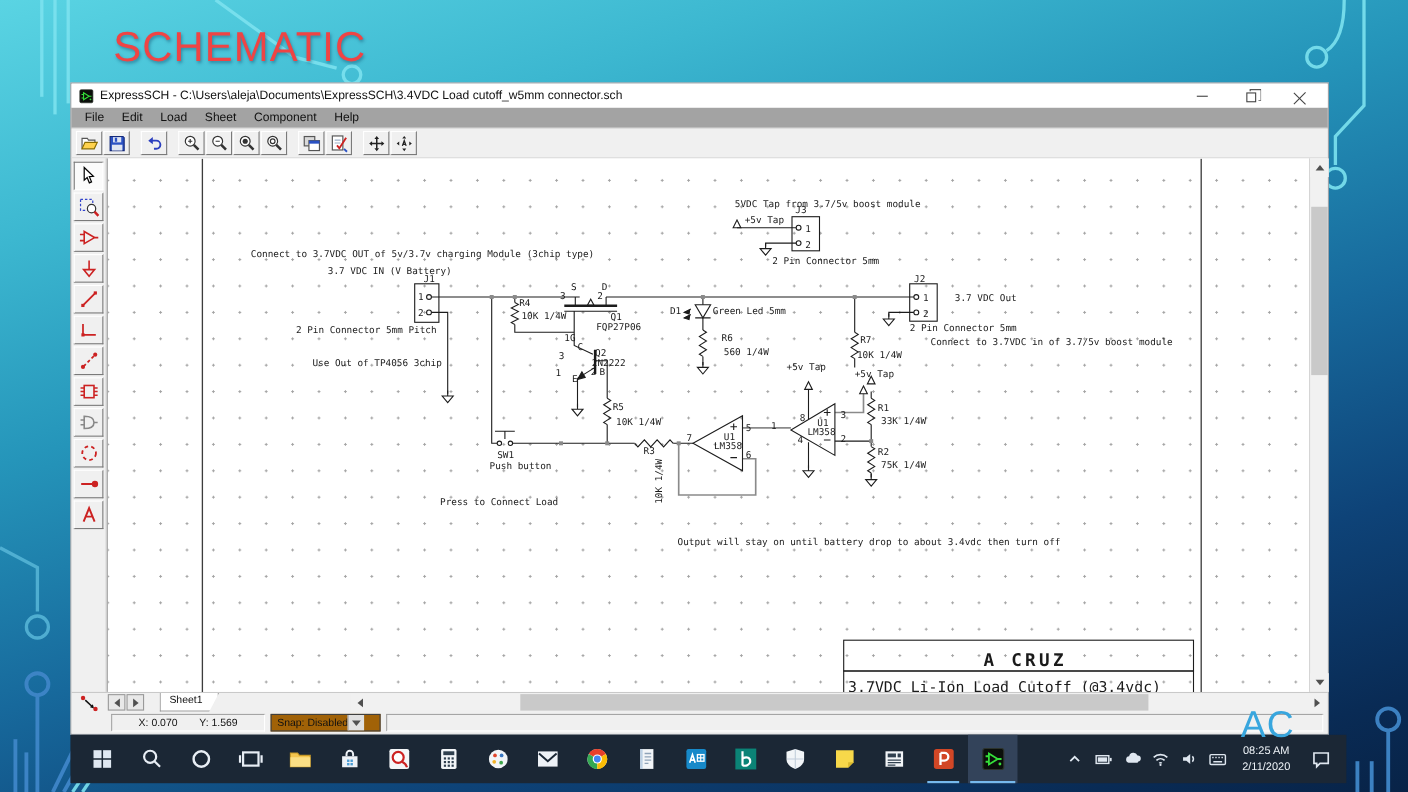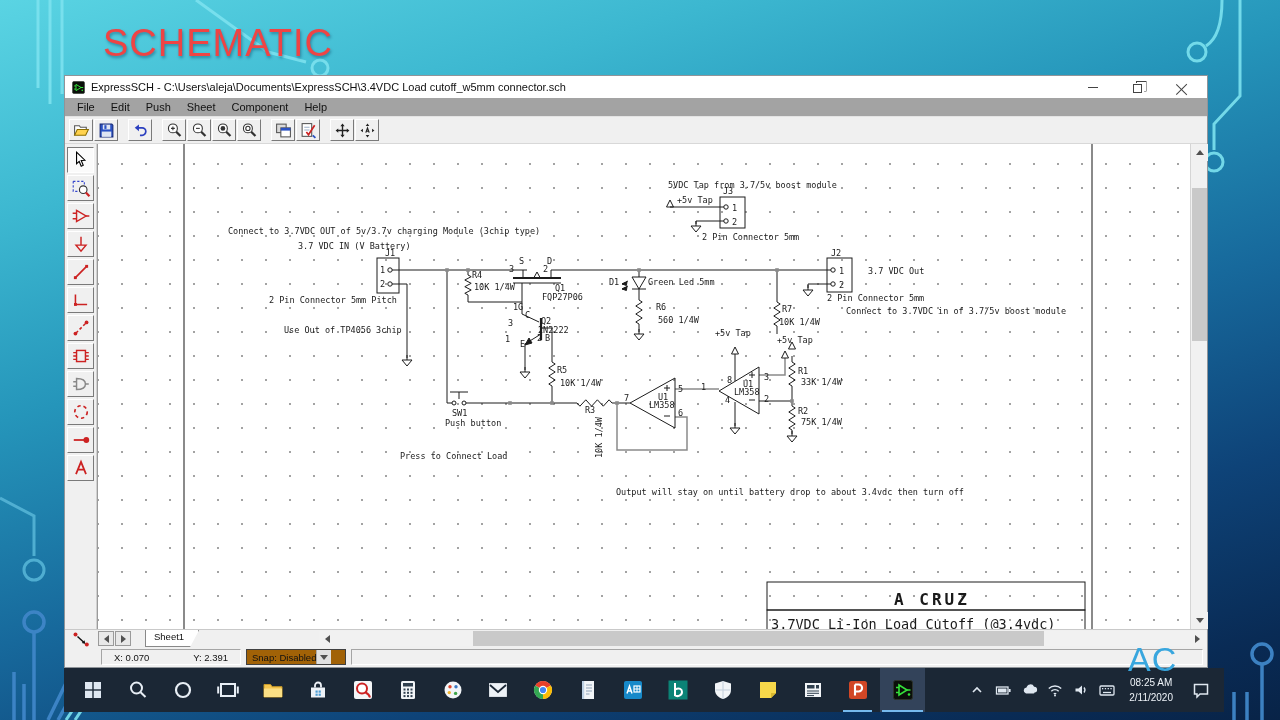--- a/index.html
+++ b/index.html
@@ -65,21 +65,21 @@
   .tabrow { height:18px; background:#f0f0f0; display:flex; align-items:stretch; flex:0 0 18px; border-top:1px solid #c9c9c9;}
   .snapcell { width:32px; display:flex; align-items:center; justify-content:center; }
   .snapcell svg { width:18px; height:16px; }
   .tab-arrow { width:16px; border:1px solid #9a9a9a; background:#e8e8e8; display:flex; align-items:center; justify-content:center; margin:1px 0 1px 1px;}
   .sheet-tab { background:#fff; border:1px solid #888; border-top:none; padding:1px 14px 0 8px; font-size:9.5px; color:#111; clip-path:polygon(0 0,100% 0,calc(100% - 9px) 100%,0 100%); margin-left:14px;}
   .tab-spacer { width:120px; }
   .hscroll { flex:1; display:flex; margin:1px 1px 1px 0; background:#f1f1f1; }
   .htrack { flex:1; position:relative; }
   .hthumb { position:absolute; top:0; height:100%; left:16%; width:67%; background:#c9c9c9; }
   .statusbar { height:20px; background:#f0f0f0; display:flex; align-items:center; padding:0 4px; gap:5px; flex:0 0 20px; font-size:9.5px; color:#111;}
-  .spanel { border:1px solid; border-color:#a5a5a5 #fff #fff #a5a5a5; height:16px; display:flex; align-items:center; padding:0 12px; background:#f0f0f0;}
+  .spanel { border:1px solid; border-color:#a5a5a5 #fff #fff #a5a5a5; height:16px; display:flex; align-items:center; padding:0 24px; background:#f0f0f0;}
   .spanel.xy { width:140px; justify-content:space-between; margin-left:32px;}
   .combo { width:100px; background:#a16207; border:1px solid #404040; height:16px; display:flex; align-items:center; justify-content:flex-start; padding-left:5px;}
   .combo .drop { width:15px; height:14px; background:#e1e1e1; border-left:1px solid #aaa; display:flex; align-items:center; justify-content:center;}
   .spanel.long { flex:1; }
   
   .taskbar { position:absolute; left:64px; top:668px; width:1160px; height:44px; z-index:20; background:#1b2735; display:flex; align-items:stretch; padding-left:6px;}
   .tb-btn { width:45px; display:flex; align-items:center; justify-content:center; position:relative;}
   .tb-btn svg { width:24px; height:24px; display:block;}
   .tb-btn.open:after { content:""; position:absolute; left:8px; right:8px; bottom:0; height:2px; background:#76b9ed;}
   .tb-btn.active { background:#33435a; }
@@ -149,21 +149,21 @@
           <span class="ic-restore"></span>
         </div>
       <div class="winbtn">
           <span class="ic-close"></span>
         </div>
     </div>
   </div>
   <div class="menubar" id="menubar">
       <span class="menu-item">File</span>
       <span class="menu-item">Edit</span>
-      <span class="menu-item">Push</span>
+      <span class="menu-item">Load</span>
       <span class="menu-item">Sheet</span>
       <span class="menu-item">Component</span>
       <span class="menu-item">Help</span>
     </div>
   <div class="toolbar" id="toolbar">
       <div class="tgroup">
         <div class="tbtn">
           <svg viewBox="0 0 16 16">
             <path d="M1.5,12.5 V3.5 H6 l1,1.5 h5.5 v2" fill="#fff" stroke="#555"></path>
             <path d="M1.5,12.5 L4,7 h10.5 l-2.6,5.5 Z" fill="#ffd24d" stroke="#8a6d00"></path>
@@ -510,21 +510,21 @@
           <div class="hthumb"></div>
         </div>
       <div class="sbtn" style="height:16px">
           <span class="tri-right"></span>
         </div>
     </div>
   </div>
   <div class="statusbar">
     <div class="spanel xy">
       <span>X: 0.070</span>
-      <span>Y: 2.391</span>
+      <span>Y: 1.569</span>
     </div>
     <div class="combo">
       <span>Snap: Disabled</span>
       <span class="drop">
           <span class="tri-down"></span>
         </span>
     </div>
     <div class="spanel long"></div>
   </div>
 </div>

